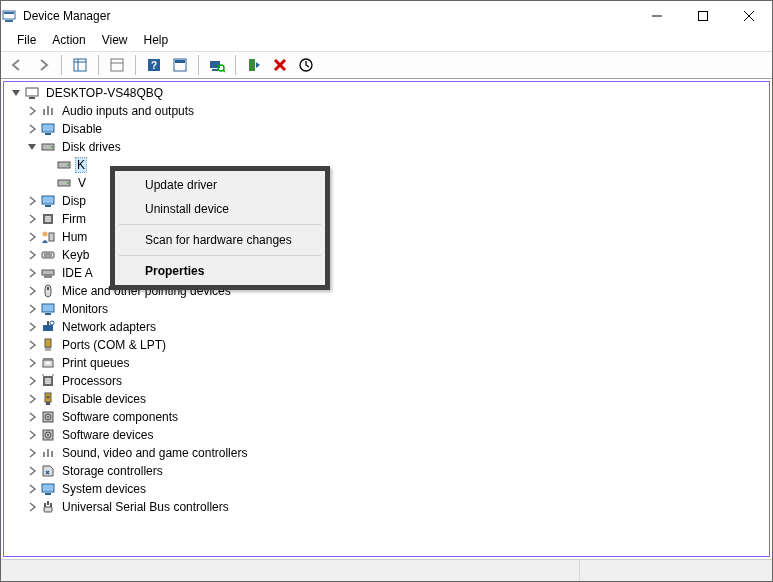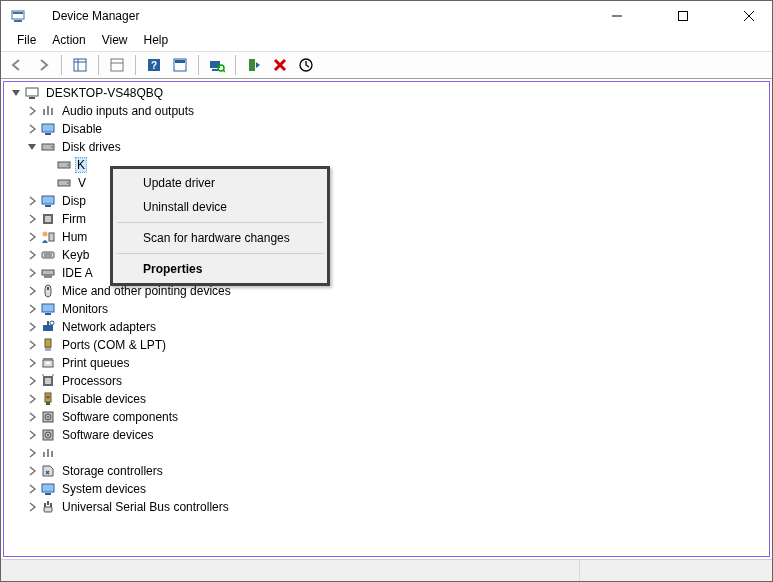--- a/index.html
+++ b/index.html
@@ -17,23 +17,22 @@
     display: flex;
     flex-direction: column;
     position: relative;
     background: #fff;
   }
   
   .titlebar {
     height: 30px;
     display: flex;
     align-items: center;
-    padding-left: 9px;
+    padding-left: 0;
     font-size: 12px;
-    gap: 20px;
   }
   .titlebar .title-icon {
     width: 16px; height: 16px; margin-right: 6px;
   }
   .titlebar .title { flex: 0 0 auto; }
   .titlebar .spacer { flex: 1; }
   .win-btn {
     width: 46px; height: 30px;
     display: flex; align-items: center; justify-content: center;
     font-family: inherit;
@@ -111,21 +110,21 @@
     flex:1;
   }
   .status-cell:first-child{flex:3;border-left:none;}
   
   .context-menu {
     position: absolute;
     left: 109px;
     top: 165px;
     width: 220px;
     background: #f0f0f0;
-    border: 3px solid #404040;
+    border: 5px solid #404040;
     box-shadow: 2px 2px 3px rgba(0,0,0,0.25);
     padding: 2px;
     font-size: 12px;
     z-index: 10;
   }
   .ctx-item {
     padding: 5px 10px 5px 28px;
   }
   .ctx-item.bold { font-weight: bold; }
   .ctx-sep {
@@ -596,20 +595,21 @@
                       <path d="M3 1 L8 5 L3 9" fill="none" stroke="#6b6b6b" stroke-width="1.3"></path>
                     </svg>
                   </span>
                   <span class="ico">
                     <svg width="16" height="16" viewBox="0 0 16 16">
                       <rect x="3" y="7" width="2" height="5" fill="#888"></rect>
                       <rect x="7" y="4" width="2" height="8" fill="#888"></rect>
                       <rect x="11" y="6" width="2" height="6" fill="#888"></rect>
                     </svg>
                   </span>
+                  <span class="lbl">Sound, video and game controllers</span>
                 </div>
               </li>
               <li>
                 <div class="row">
                   <span class="indent" style="width:16px"></span>
                   <span class="exp">
                     <svg width="10" height="10" viewBox="0 0 10 10">
                       <path d="M3 1 L8 5 L3 9" fill="none" stroke="#6b6b6b" stroke-width="1.3"></path>
                     </svg>
                   </span>

